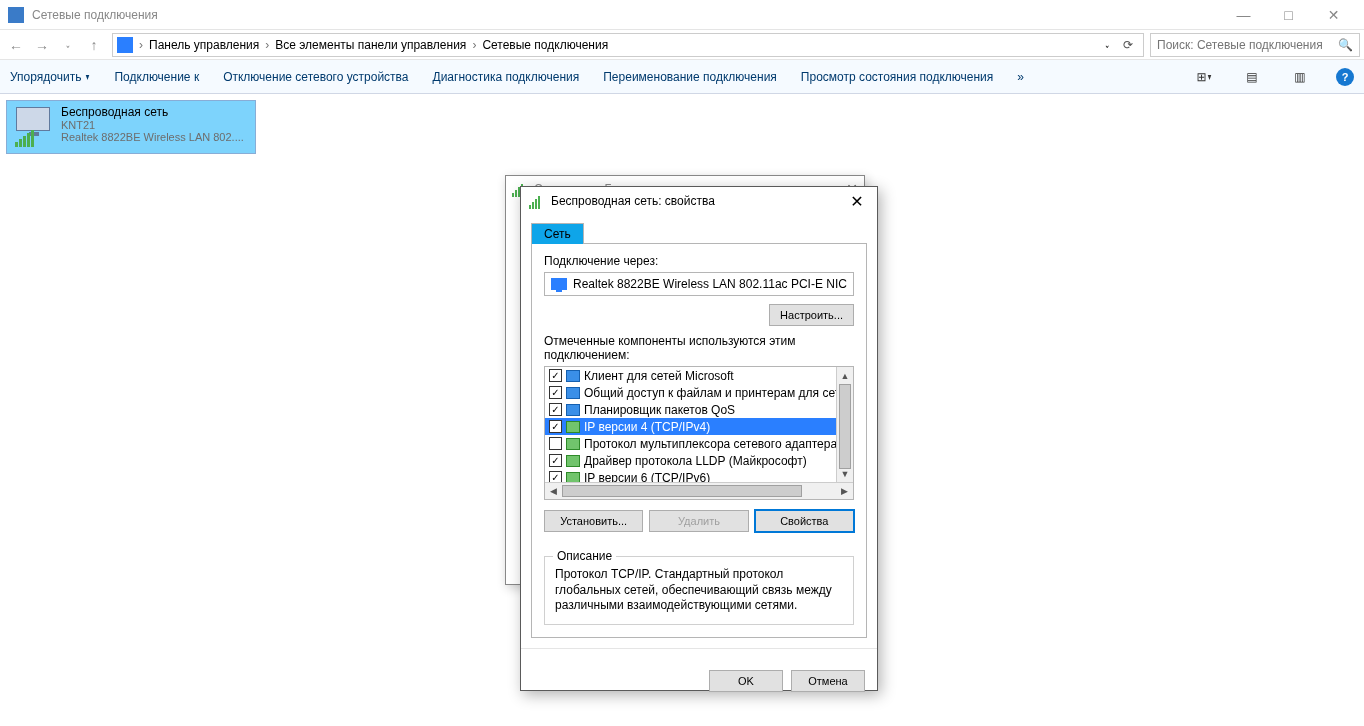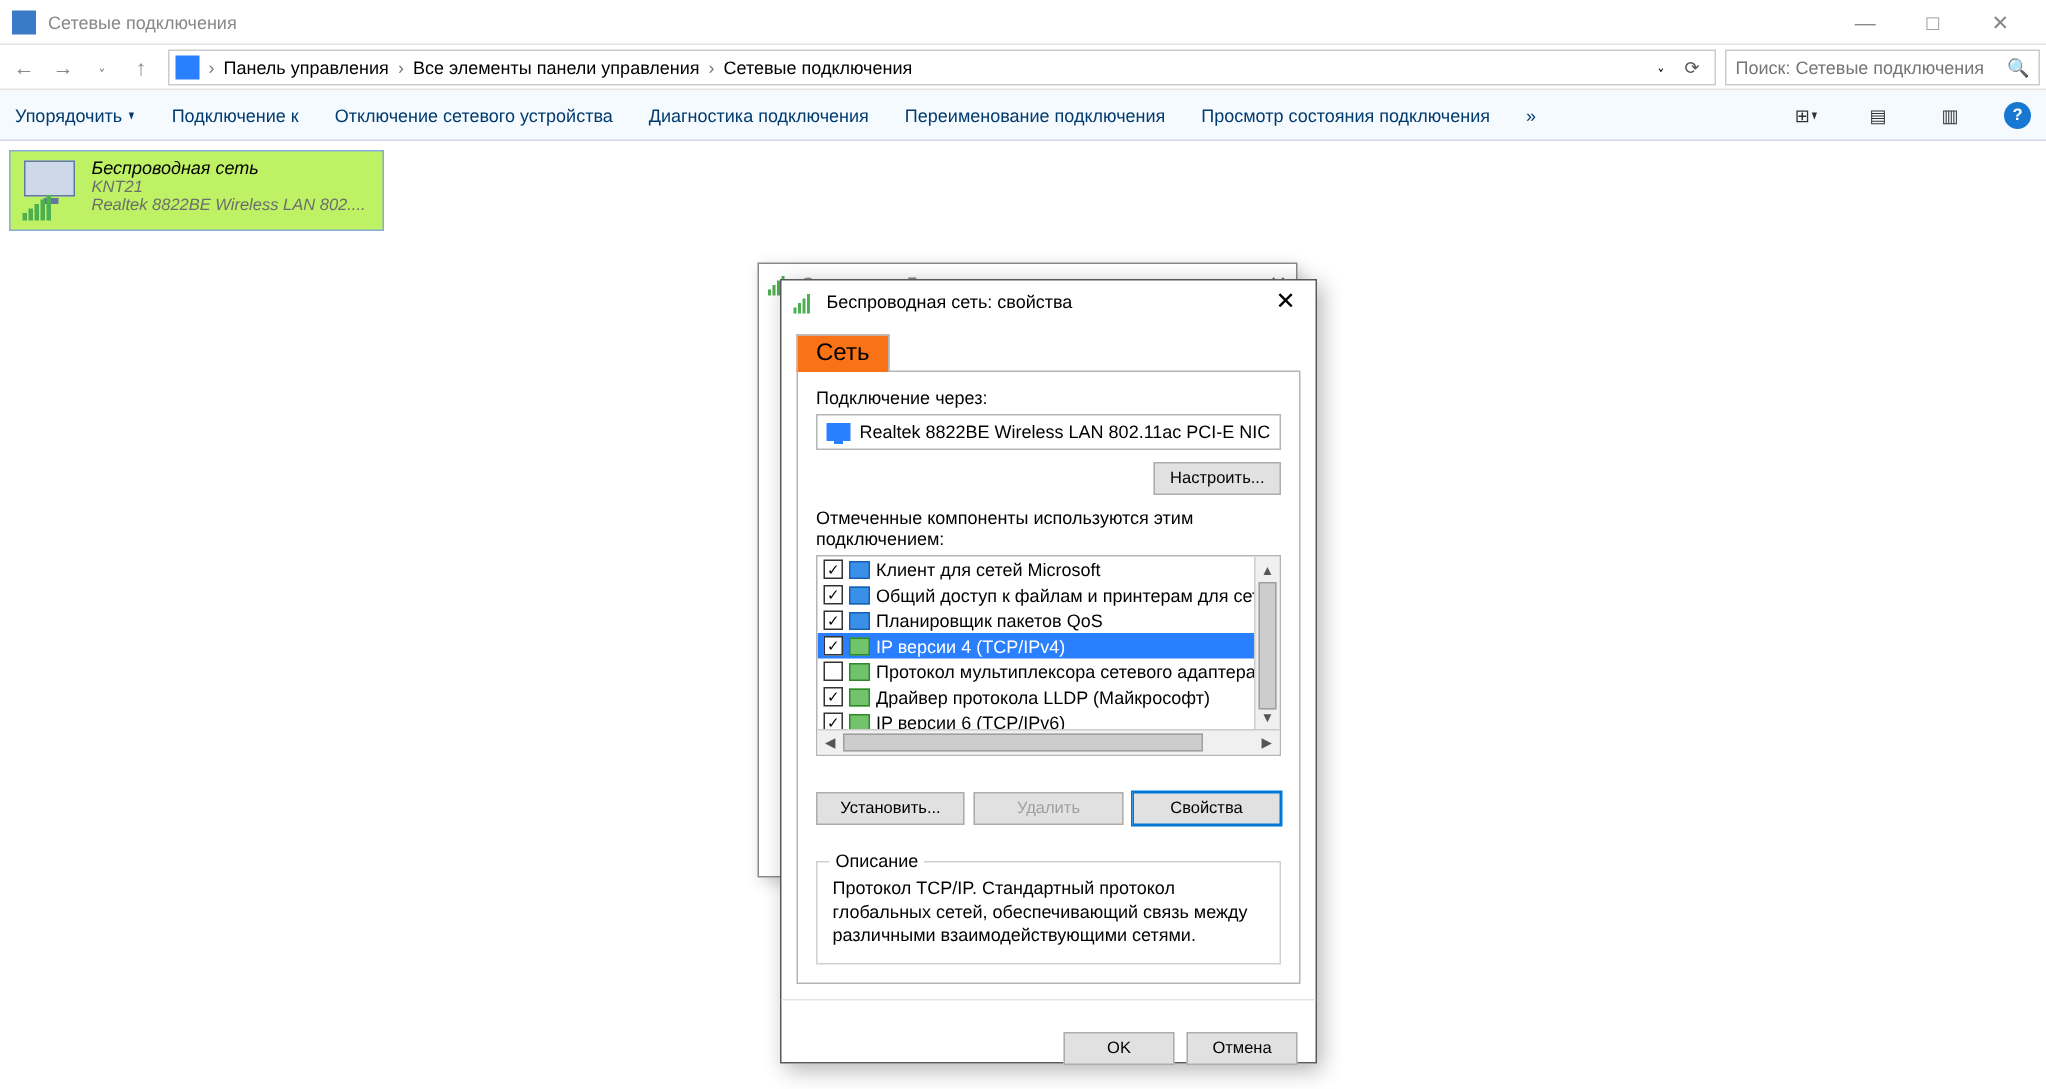--- a/index.html
+++ b/index.html
@@ -25,21 +25,21 @@
 
 
 .cmdbar { height: 34px; background:#f5faff; border-bottom: 1px solid #d0d7e5; display:flex; align-items:center; padding: 0 10px; gap: 24px; font-size:12px; color:#003a6e; }
 .cmdbar .cmd { display:flex; align-items:center; gap:4px; }
 .cmdbar .spacer { flex:1; }
 .cmdbar .iconbtn { width:24px; height:24px; display:flex; align-items:center; justify-content:center; color:#333;}
 .help-icon { width:18px;height:18px;border-radius:50%;background:#1678d1;color:#fff;display:flex;align-items:center;justify-content:center;font-weight:bold;font-size:11px;}
 
 
 .netlist { padding: 6px; display:flex; gap:8px; }
-.tile { width: 250px; height:54px; border:1px solid #88add6; background:#bef264; display:flex; gap:6px; padding:4px;font-style:italic; }
+.tile { width: 250px; height:54px; border:1px solid #88add6; background:#7dd3fc; display:flex; gap:6px; padding:4px; }
 .tile .icon-col { width:46px; display:flex; align-items:flex-start; justify-content:center; position:relative; }
 .mon { width:34px; height:24px; background:#cdd8e8; border:1px solid #607a9e; position:relative; margin-top:2px;}
 .mon::after{content:'';position:absolute;left:12px;top:24px;width:10px;height:4px;background:#607a9e;}
 .sig { position:absolute; left:4px; bottom:2px; display:flex; gap:1px; align-items:flex-end;}
 .sig span{width:3px;background:#4caf50;display:inline-block;}
 .sig span:nth-child(1){height:5px;} .sig span:nth-child(2){height:8px;} .sig span:nth-child(3){height:11px;} .sig span:nth-child(4){height:14px;} .sig span:nth-child(5){height:17px;}
 .tile .txt { display:flex; flex-direction:column; font-size:12px; }
 .tile .txt .t1 { color:#000; }
 .tile .txt .t2,.tile .txt .t3 { color:#6d6d6d; font-size:11px; white-space:nowrap; overflow:hidden; text-overflow:ellipsis; width: 190px;}
 
@@ -55,21 +55,21 @@
 .dlg { position:absolute; left:520px; top:186px; width:358px; background:#fff; border:1px solid #5a5a5a; box-shadow: 3px 4px 14px rgba(0,0,0,0.3); z-index:20; }
 .dlg-tb { height:28px; display:flex; align-items:center; padding:0 8px; font-size:12px; }
 .dlg-tb .dlg-icon { width:16px; height:16px; margin-right:6px; display:inline-flex; align-items:flex-end; gap:1px;}
 .dlg-tb .dlg-icon span{width:2px;background:#4caf50;display:inline-block;}
 .dlg-tb .dlg-icon span:nth-child(1){height:4px;}.dlg-tb .dlg-icon span:nth-child(2){height:7px;}.dlg-tb .dlg-icon span:nth-child(3){height:10px;}.dlg-tb .dlg-icon span:nth-child(4){height:13px;}
 .dlg-tb .dlg-title { flex:1; }
 .dlg-tb .dlg-close { width:24px;text-align:center;font-size:16px;}
 .dlg-body { padding: 4px 10px 10px 10px; }
 
 .tabs { display:flex; margin-top:4px; }
-.tab { border:1px solid #b5b5b5; border-bottom:none; background:#f97316; padding:3px 12px; font-size:16px; position:relative; z-index:2;}
+.tab { border:1px solid #b5b5b5; border-bottom:none; background:#0ea5e9; padding:3px 12px; font-size:12px; position:relative; z-index:2;}
 .tabpane { border:1px solid #b5b5b5; padding: 10px 12px 12px 12px; margin-top:-1px; background:#fff;}
 
 .lbl { font-size:12px; margin-bottom:4px;}
 .adapter-box { border:1px solid #b5b5b5; height:24px; display:flex; align-items:center; padding:0 6px; gap:6px; font-size:12px; background:#fff;}
 .adapter-box .aicon{ width:16px;height:12px;background:#2a7fff; display:inline-block; position:relative;}
 .adapter-box .aicon::after{content:'';position:absolute;left:5px;top:12px;width:6px;height:2px;background:#2a7fff;}
 .row-r { display:flex; justify-content:flex-end; margin-top:8px;}
 .btn { min-width:78px; height:22px; font-size:11px; background:#e1e1e1; border:1px solid #adadad; padding: 0 10px; display:inline-flex; align-items:center; justify-content:center;}
 .btn.disabled { color:#a0a0a0; }
 .btn.focus { border:1px solid #0078d7; outline:1px solid #0078d7;}
@@ -85,21 +85,21 @@
 .vscroll{width:17px;background:#f0f0f0;border-left:1px solid #ccc;display:flex;flex-direction:column;}
 .vscroll .arr{height:17px;display:flex;align-items:center;justify-content:center;font-size:9px;color:#555;}
 .vscroll .track{flex:1;position:relative;}
 .vscroll .thumb{position:absolute;left:2px;right:2px;top:0;height:85px;background:#cdcdcd;border:1px solid #a0a0a0;}
 .complist-main{display:flex;flex:1;overflow:hidden;}
 .hscroll{height:17px;background:#f0f0f0;border-top:1px solid #ccc;display:flex;}
 .hscroll .arr{width:17px;display:flex;align-items:center;justify-content:center;font-size:9px;color:#555;}
 .hscroll .trackh{flex:1;position:relative;}
 .hscroll .thumbh{position:absolute;top:2px;bottom:2px;left:0;width:240px;background:#cdcdcd;border:1px solid #a0a0a0;}
 
-.btnrow{display:flex;gap:6px;margin-top:24px;}
+.btnrow{display:flex;gap:6px;margin-top:10px;}
 .btnrow .btn{flex:1;}
 
 .groupbox { border:1px solid #d0d0d0; margin-top:24px; padding: 10px 10px 10px 10px; position:relative;}
 .groupbox .glabel{ position:absolute; top:-8px; left:8px; background:#fff; padding:0 4px; font-size:12px;}
 .groupbox .gdesc{ font-size:12px; line-height:1.3;}
 
 .dlg-foot { height:42px; border-top:1px solid #e5e5e5; display:flex; align-items:center; justify-content:flex-end; gap:8px; padding: 0 12px;}
 .dlg-foot .btn{min-width:74px;margin-top:24px;}
 
 .chev{font-size:10px;transform:scaleX(0.7);}

